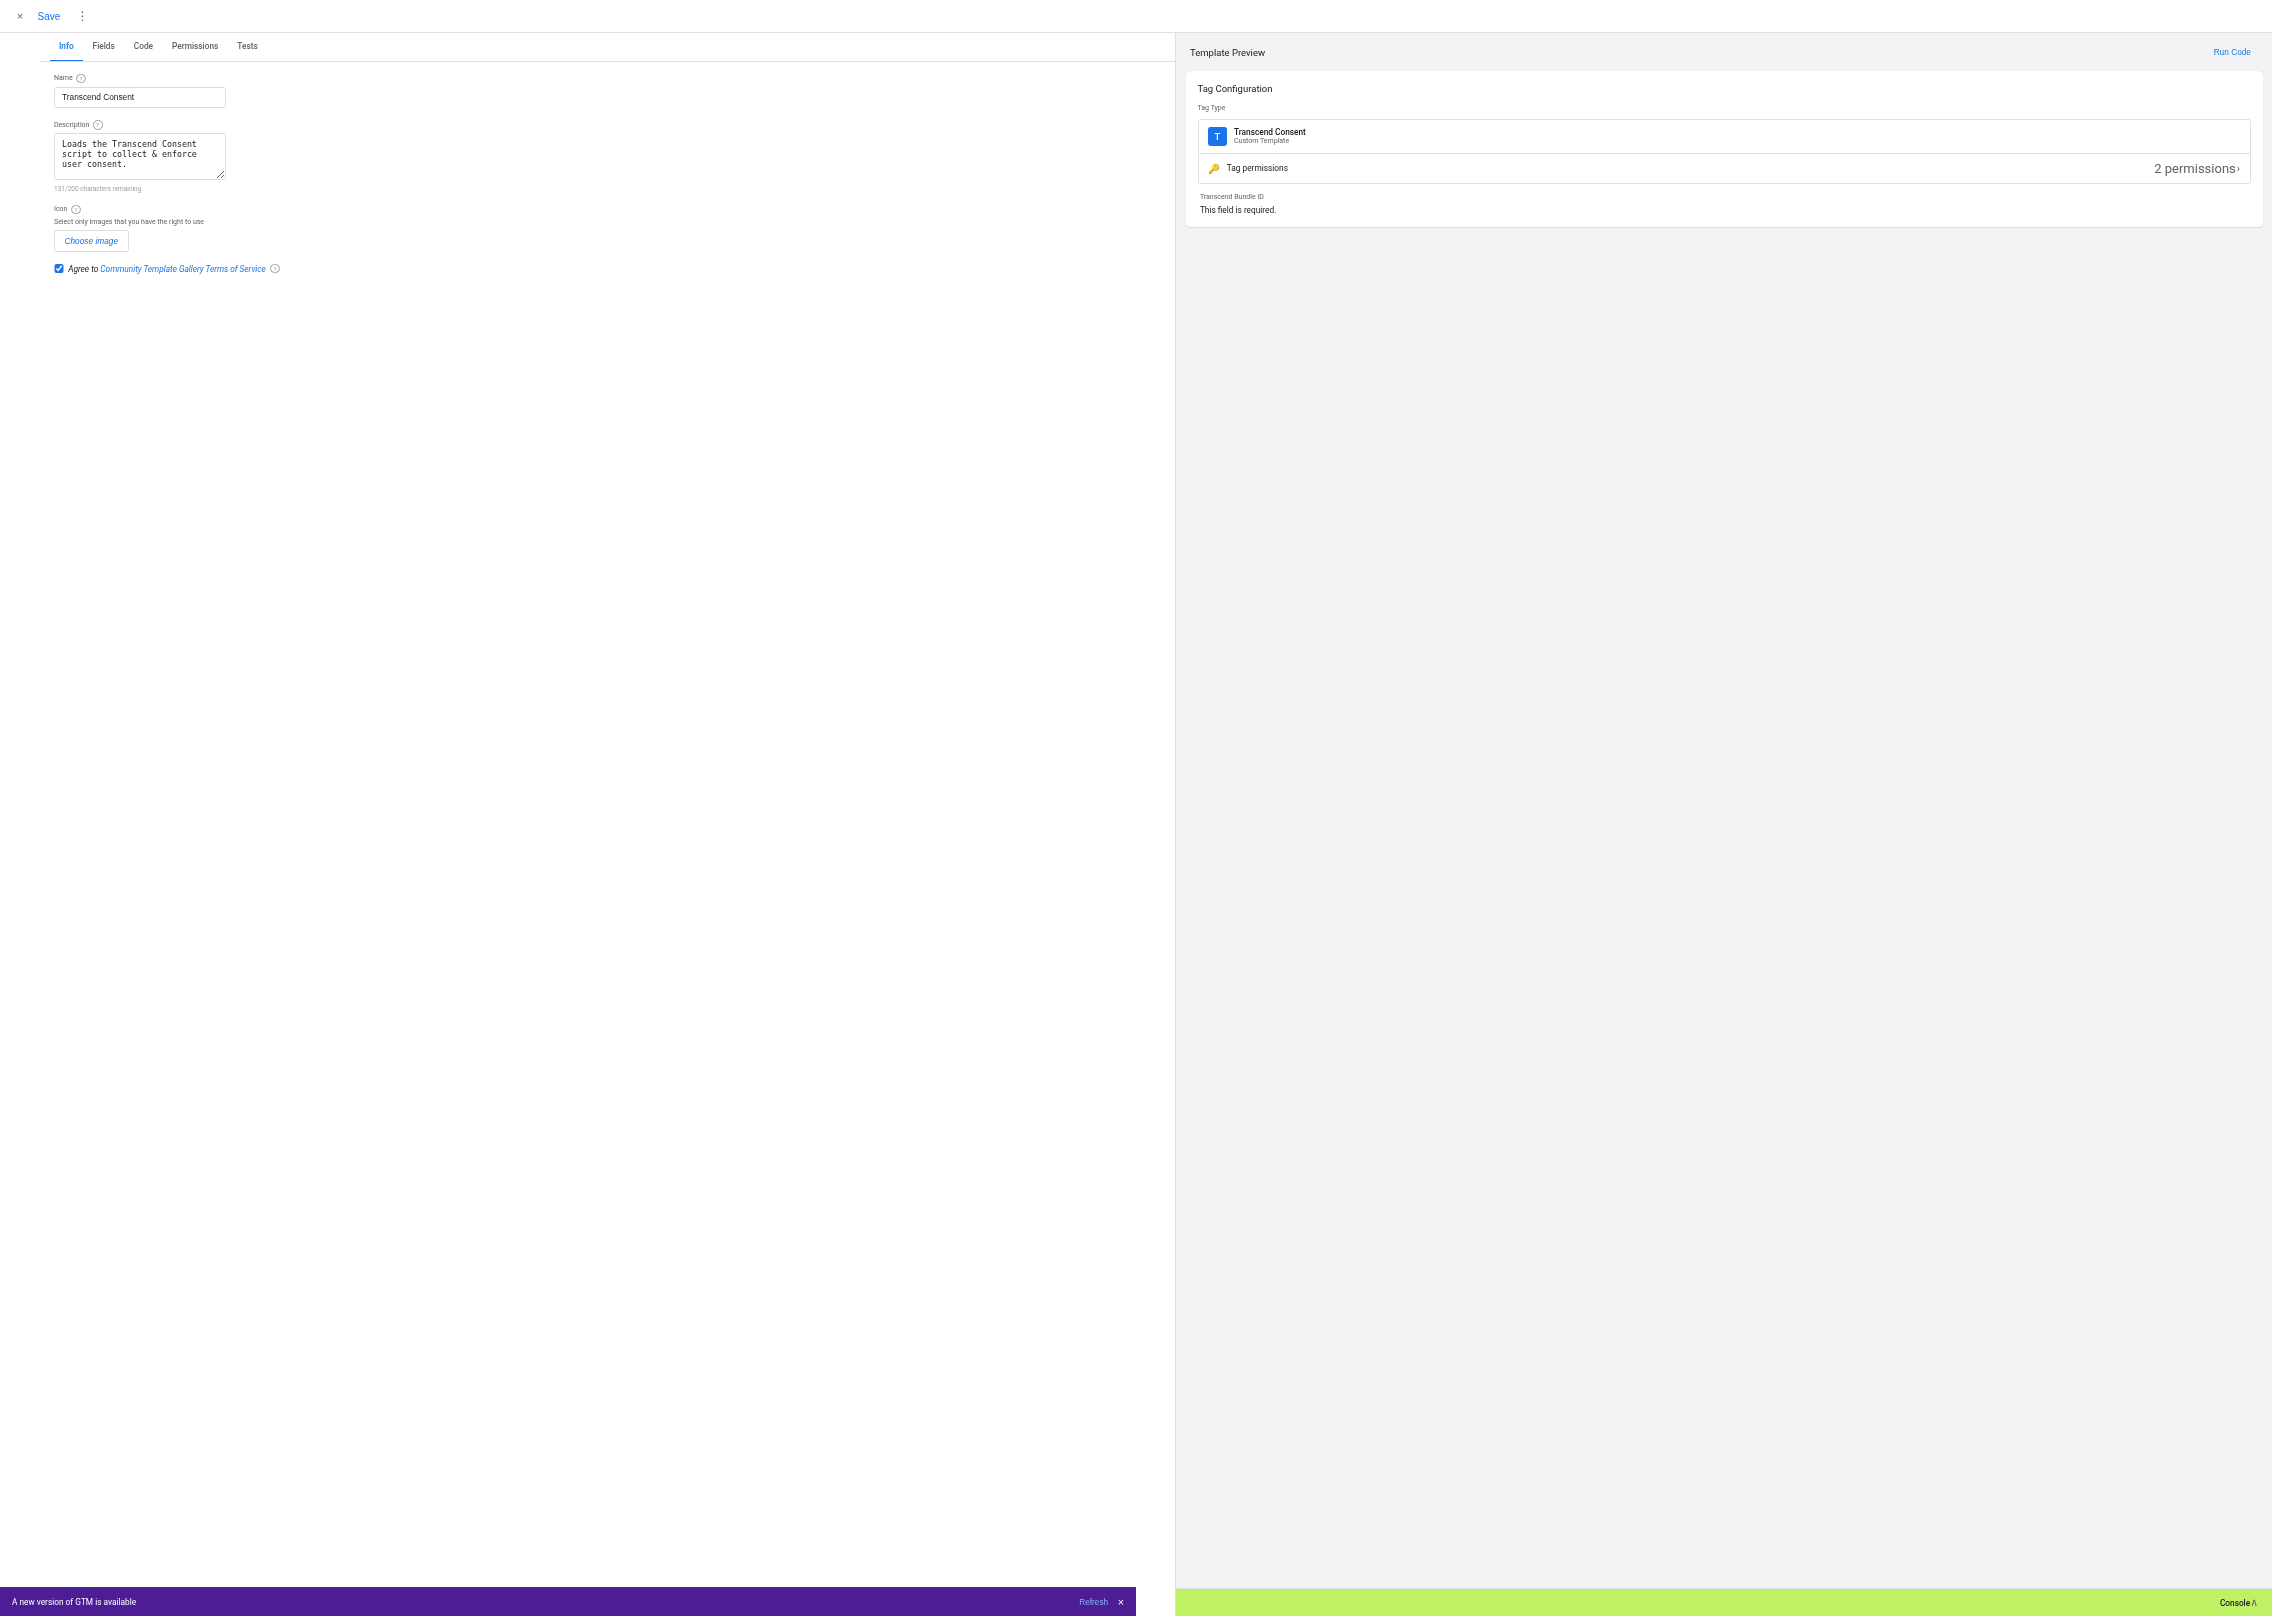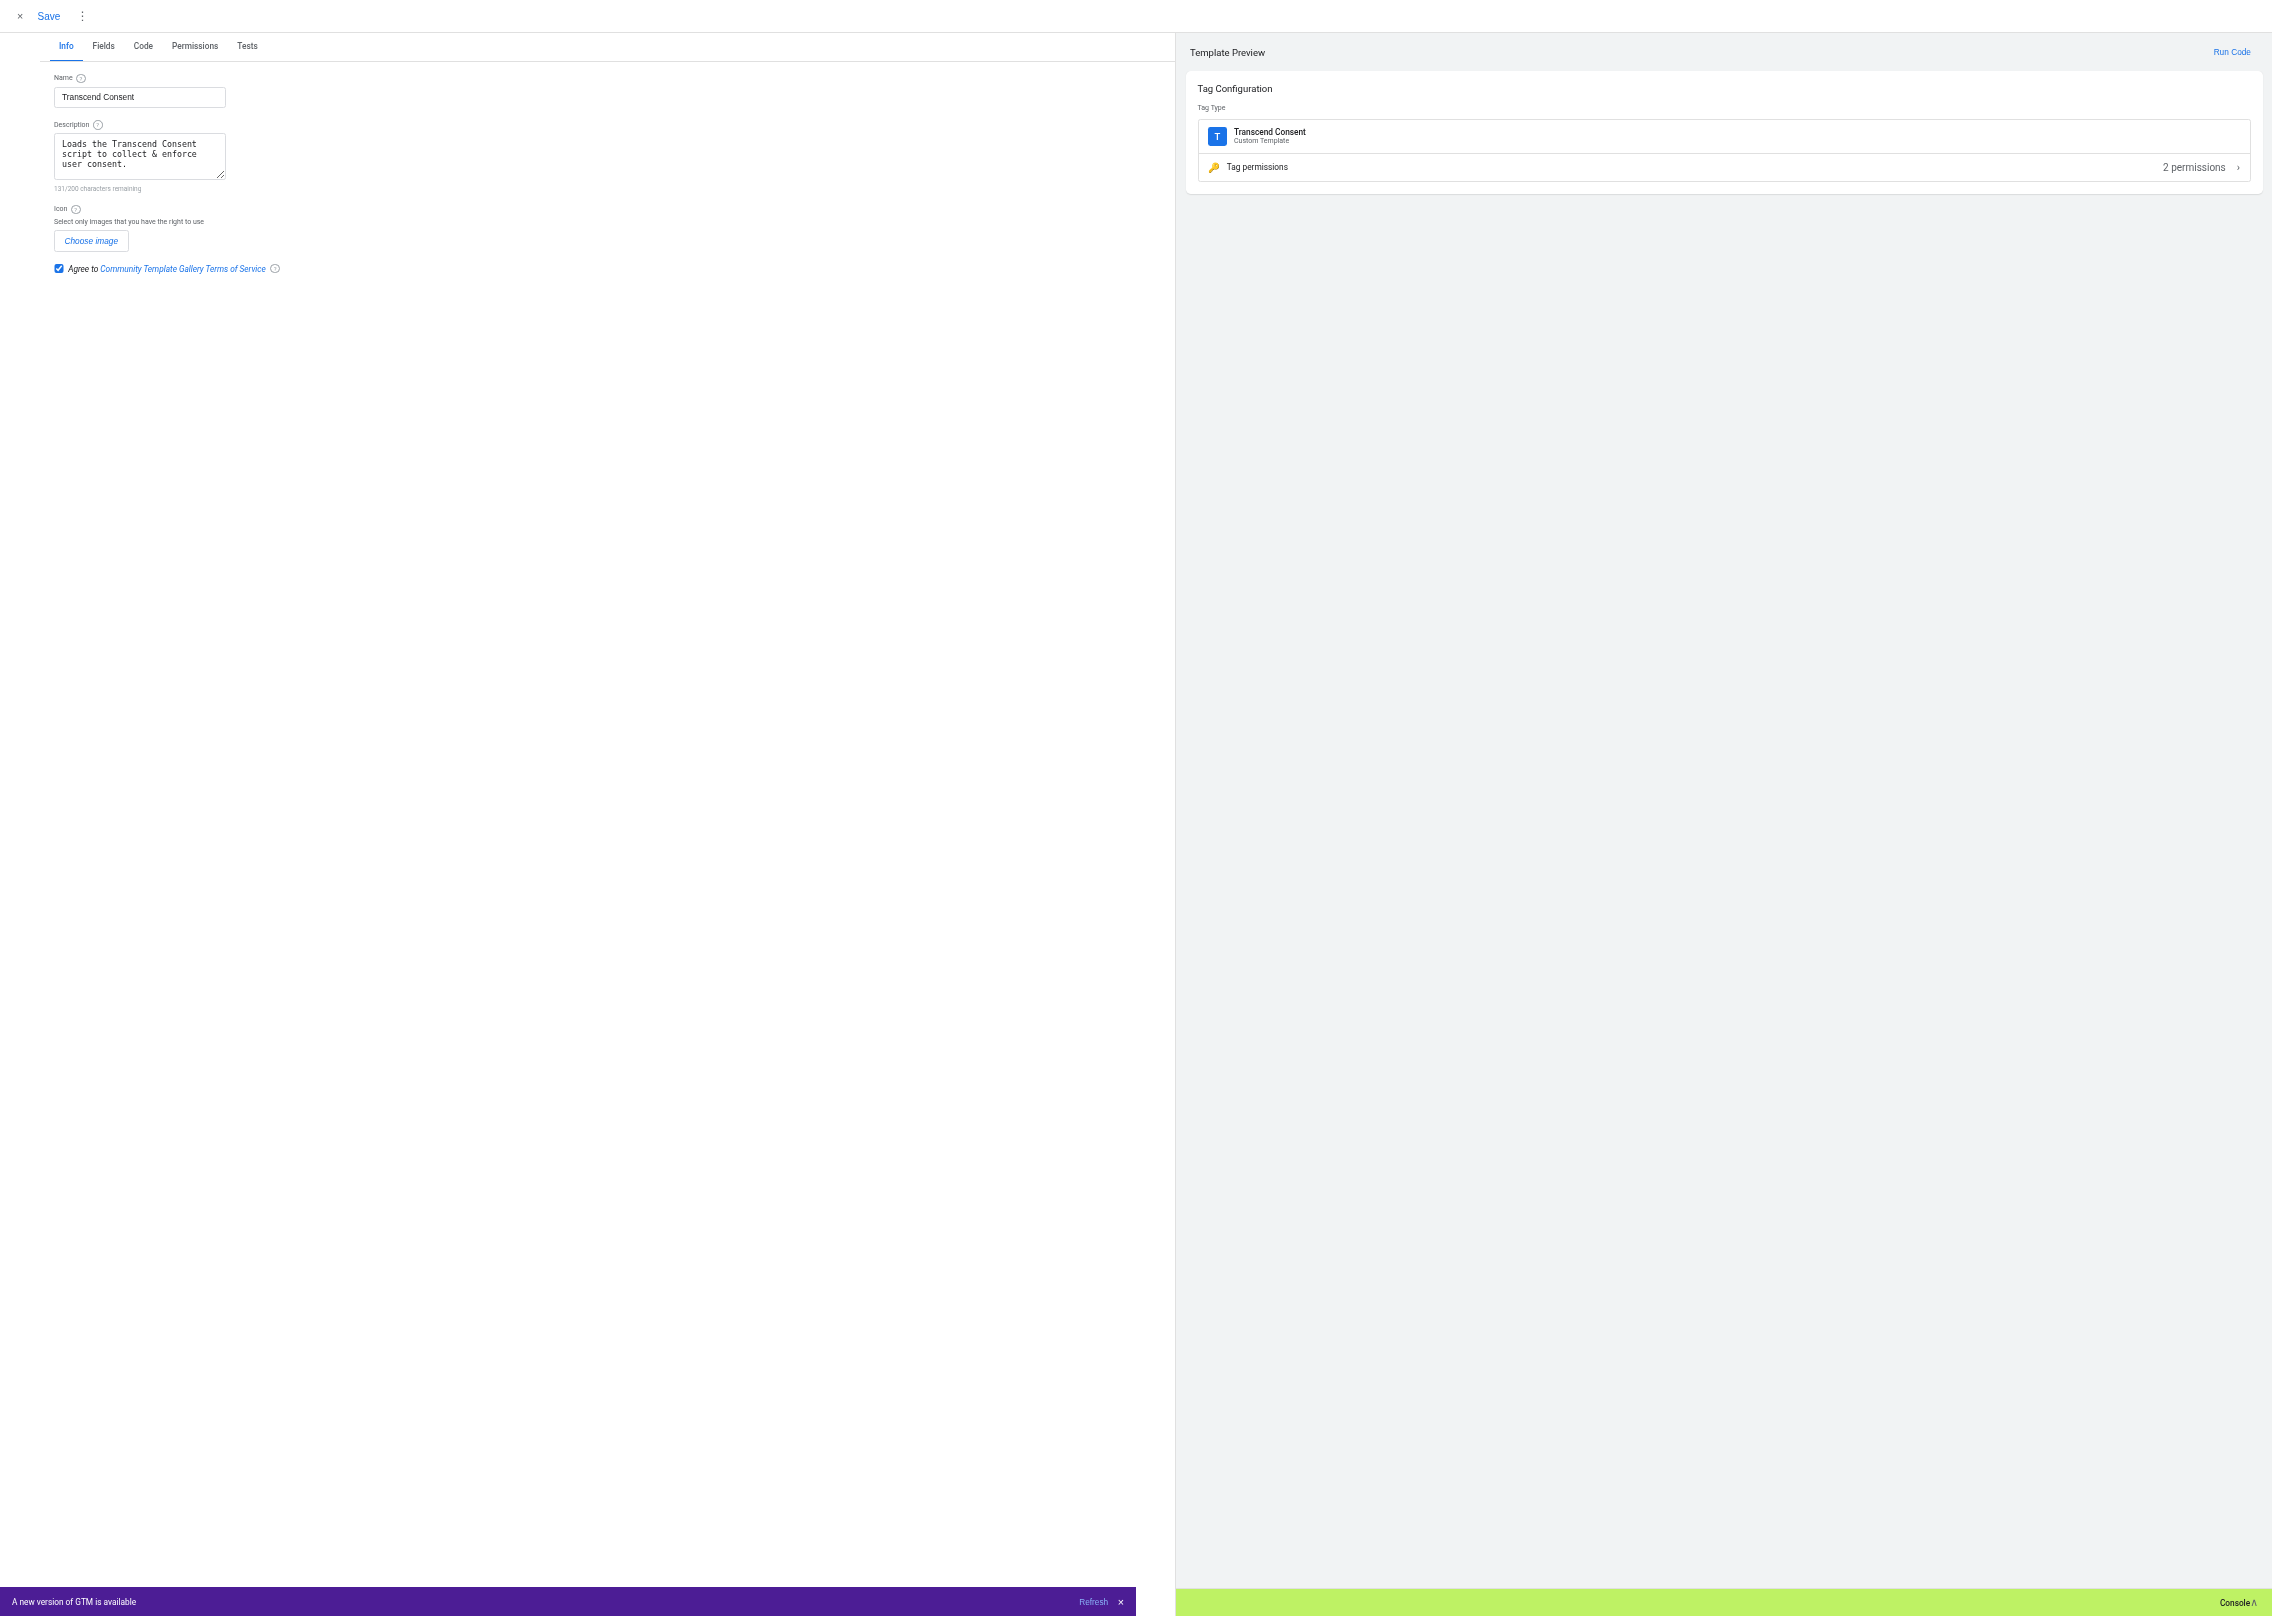--- a/index.html
+++ b/index.html
@@ -301,23 +301,23 @@
       font-size: 9.5px;
       color: #5f6368;
       margin-right: 7px;
     }
     .permissions-label {
       flex: 1;
       font-size: 8.3px;
       color: #202124;
     }
     .permissions-count {
-      font-size: 10px;
-      color: #5f6368;
-      margin-right: 11px;
+      font-size: 13px;
+      color: #5f6368;
+      margin-right: 1px;
     }
     .chevron-icon {
       color: #5f6368;
       font-size: 10.7px;
     }
 
     
     .bundle-section {
       margin-top: 9.5px;
       padding: 0 2.4px;
@@ -483,20 +483,24 @@
             </div>
           </div>
           <div class="permissions-row">
             <span class="key-icon">🔑</span>
             <span class="permissions-label">Tag permissions</span>
             <span class="permissions-count">2 permissions</span>
             <span class="chevron-icon">›</span>
           </div>
         </div>
 
+        <div class="bundle-section">
+          <div class="bundle-label">Transcend Bundle ID</div>
+          <div class="bundle-required">This field is required.</div>
+        </div>
 
       </div>
     </div>
 
     <div class="console-bar">
       <span class="console-title">Console</span>
       <span class="console-chevron">∧</span>
     </div>
 
   </div>

